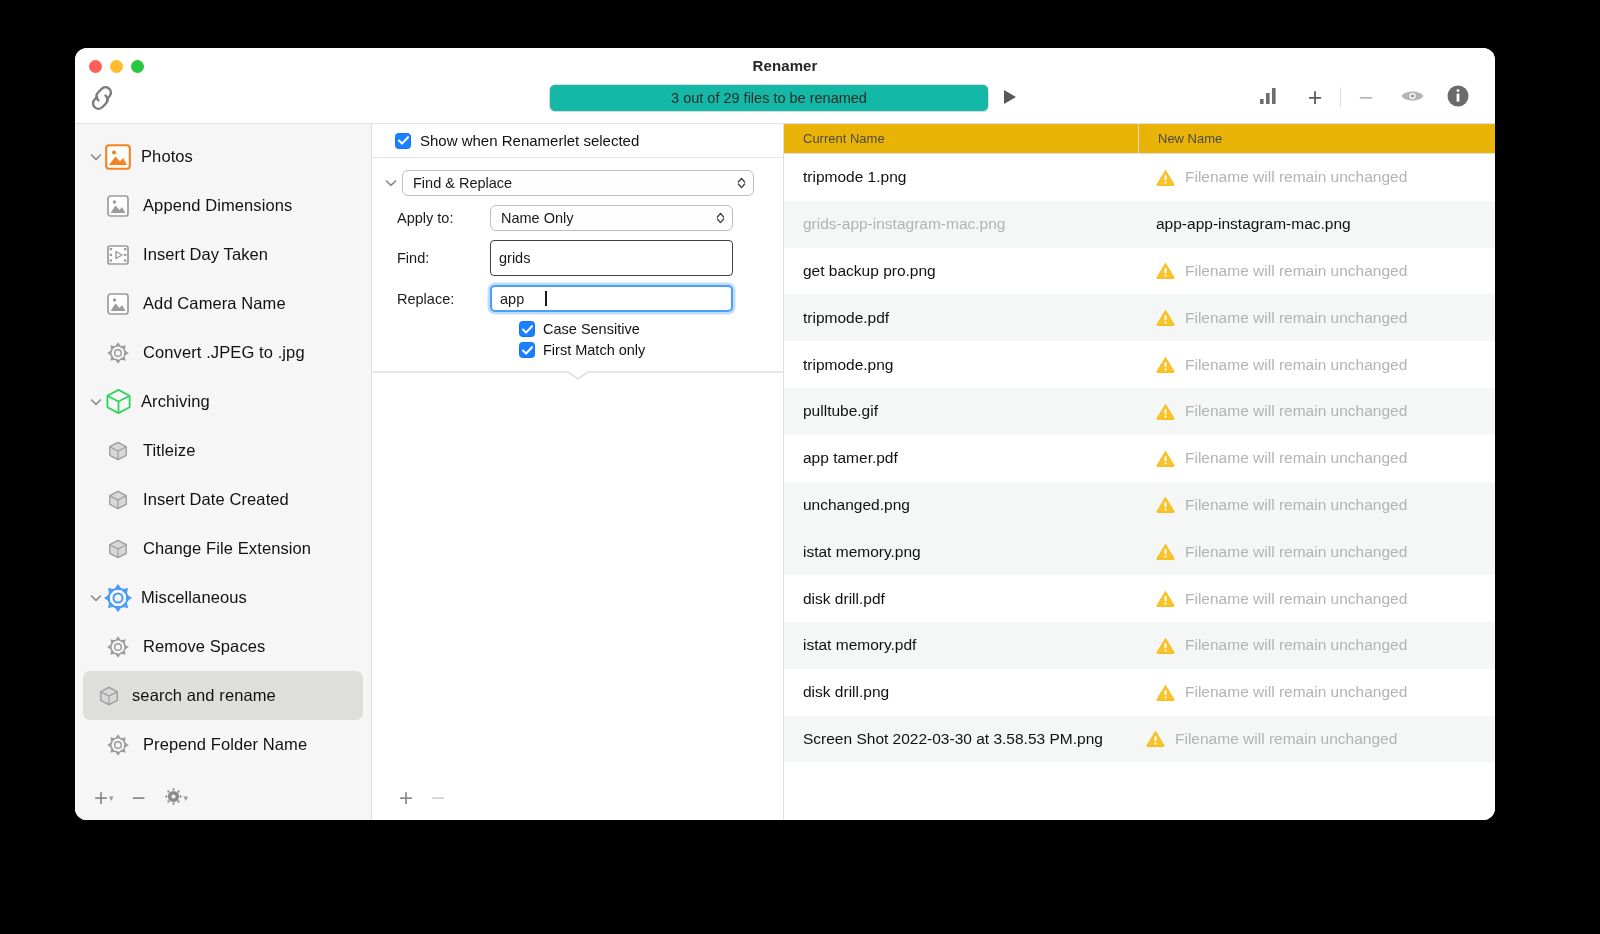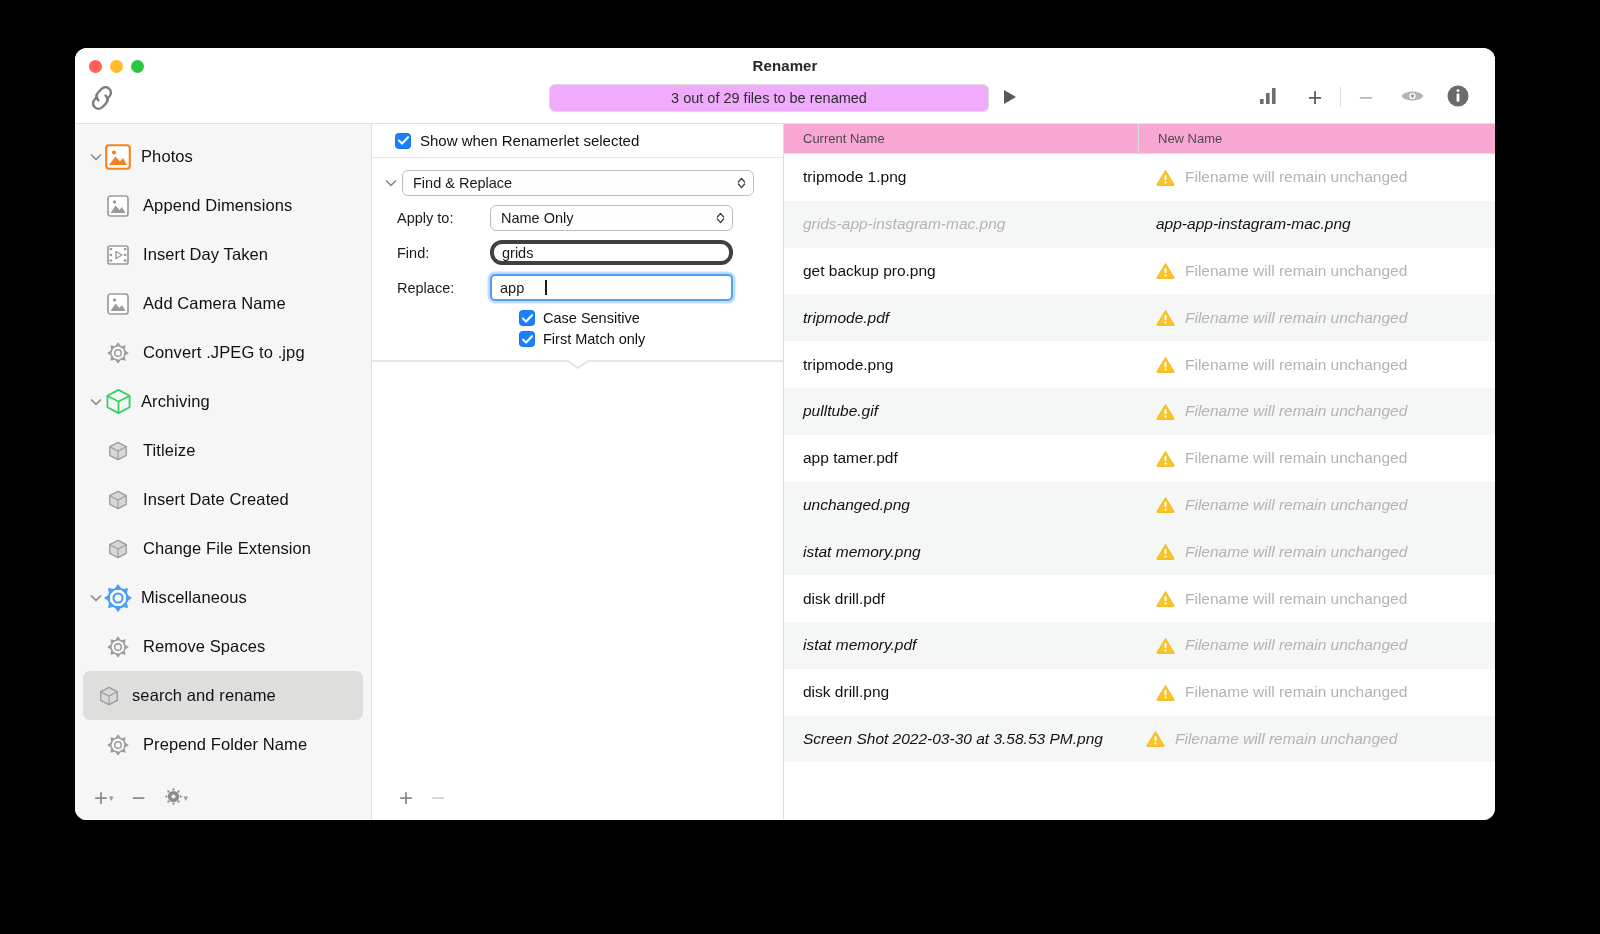--- a/index.html
+++ b/index.html
@@ -48,21 +48,21 @@
   .link-icon svg { display: block; }
 
   .status-wrap {
     position: absolute; left: 50%; top: 36px;
     transform: translateX(-50%);
     display: flex; align-items: center; gap: 10px;
   }
   .status-pill {
     width: 440px; height: 28px;
     border: 1px solid #dcdcdc; border-radius: 6px;
-    background: #f0abfc;
+    background: #14b8a6;
     display: flex; align-items: center; justify-content: center;
     font-size: 14.5px; color: #2d2d2d;
   }
   .play-btn {
     width: 22px; height: 24px; display: flex; align-items: center; justify-content: center;
     background: none; border: none; cursor: pointer;
   }
 
   .tb-right {
     position: absolute; right: 14px; top: 34px;
@@ -152,21 +152,21 @@
     padding: 0 24px 0 10px; font-size: 14.5px; color: #1a1a1a; cursor: pointer;
   }
   .select-ctl .stepper {
     position: absolute; right: 7px; top: 50%; transform: translateY(-50%);
     display: flex; flex-direction: column; gap: 2px; color: #3c3c3c;
   }
   .sel-main { width: 352px; }
   .lbl { font-size: 14.5px; color: #1a1a1a; width: 110px; flex: 0 0 110px; padding-left: 17px; }
   .sel-apply { width: 243px; }
   .text-ctl {
-    width: 243px; height: 25px; border: 4px solid #404040; border-radius: 12px;
+    width: 243px; height: 36px; border: 1px solid #404040; border-radius: 4px;
     background: #fff; font-size: 14.5px; color: #1a1a1a;
     display: flex; align-items: center; padding: 0 8px; cursor: text;
   }
   .text-ctl.focused {
     border: 2px solid #4d9dfa; border-radius: 5px;
     box-shadow: 0 0 0 2.5px rgba(77,157,250,0.35);
     height: 27px;
     gap: 20px;
   }
   .caret { width: 1.5px; height: 15px; background: #1a1a1a; margin-left: 1px; }
@@ -177,30 +177,30 @@
   .divider-notch svg { display: block; width: 412px; }
 
   .insp-footer {
     margin-top: auto; height: 44px; flex: 0 0 44px;
     display: flex; align-items: center; padding-left: 18px;
     background: #ffffff;
   }
 
   
   .table { flex: 1 1 auto; display: flex; flex-direction: column; background: #fff; min-width: 0; }
-  .thead { height: 30px; flex: 0 0 30px; display: flex; border-bottom: 1px solid #dcdcdc; background: #f9a8d4; }
+  .thead { height: 30px; flex: 0 0 30px; display: flex; border-bottom: 1px solid #dcdcdc; background: #eab308; }
   .th {
     font-size: 13px; color: #4a4a4a; display: flex; align-items: center;
     padding-left: 19px; cursor: pointer;
   }
   .th.c1 { width: 354px; flex: 0 0 354px; }
   .th.c2 { flex: 1 1 auto; border-left: 1px solid #dcdcdc; }
   .tbody { flex: 1 1 auto; overflow: hidden; }
   .tr { height: 46.8px; display: flex; align-items: center; }
-  .tr.alt { background: #f5f6f6; font-style: italic; }
+  .tr.alt { background: #f5f6f6; }
   .td1 {
     width: 372px; flex: 0 0 372px; padding-left: 19px;
     font-size: 15.5px; color: #111; white-space: nowrap; overflow: hidden;
   }
   .td1.dim { color: #b3b3b3; }
   .td2 { flex: 1 1 auto; display: flex; align-items: center; font-size: 15.5px; color: #111; white-space: nowrap; }
   .warn-ico { flex: 0 0 20px; margin-right: 9px; display: flex; align-items: center; }
   .unchanged { color: #b3b3b3; }
   .td2.changed { padding-left: 0px; }
 </style>

